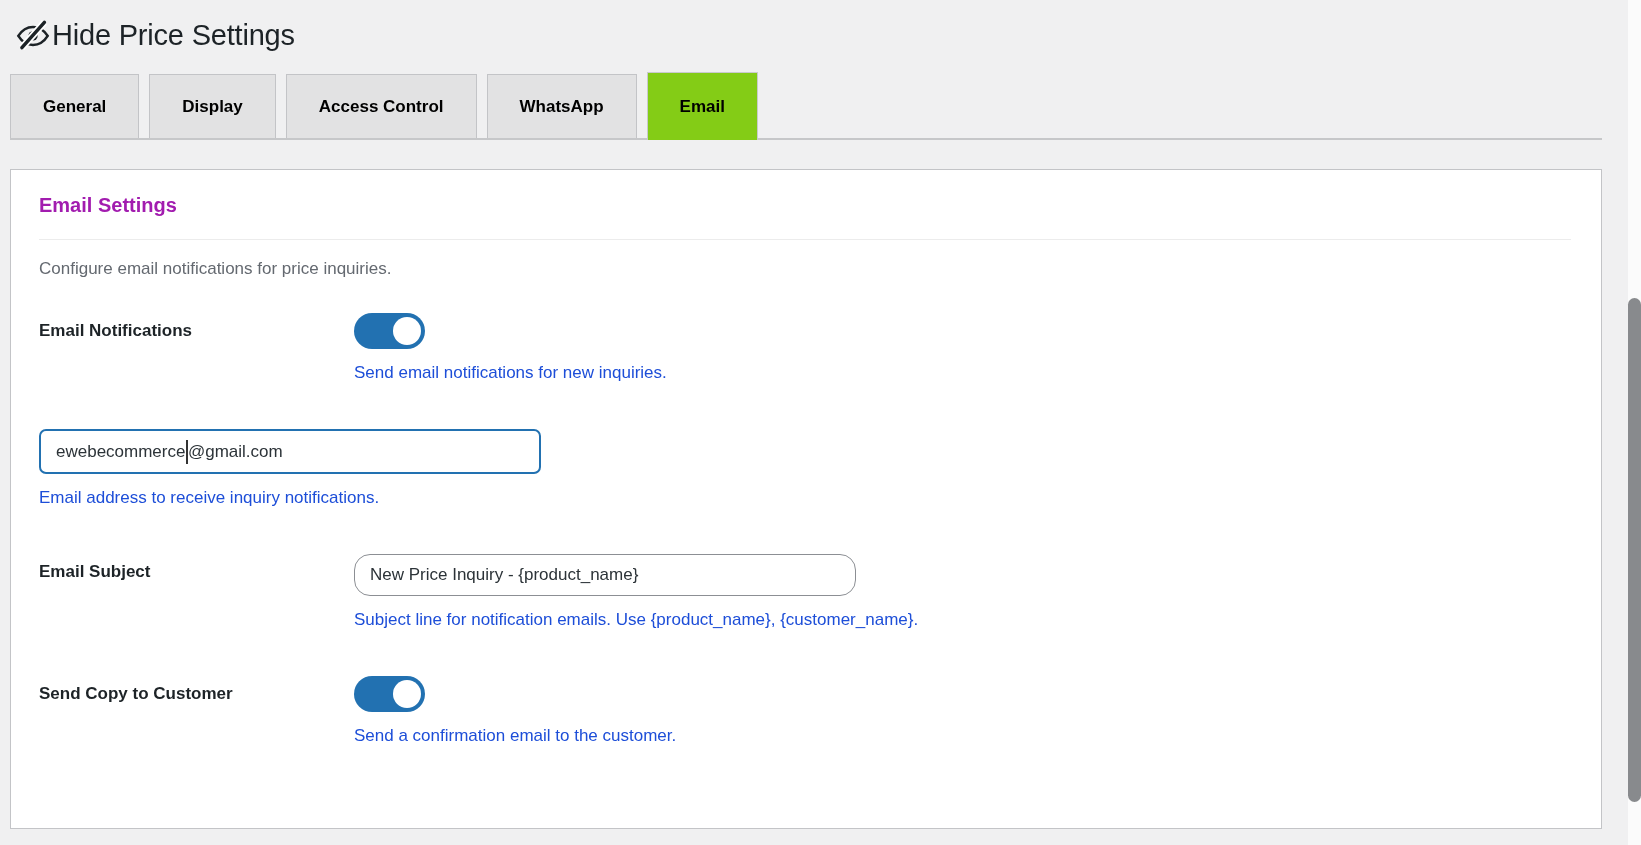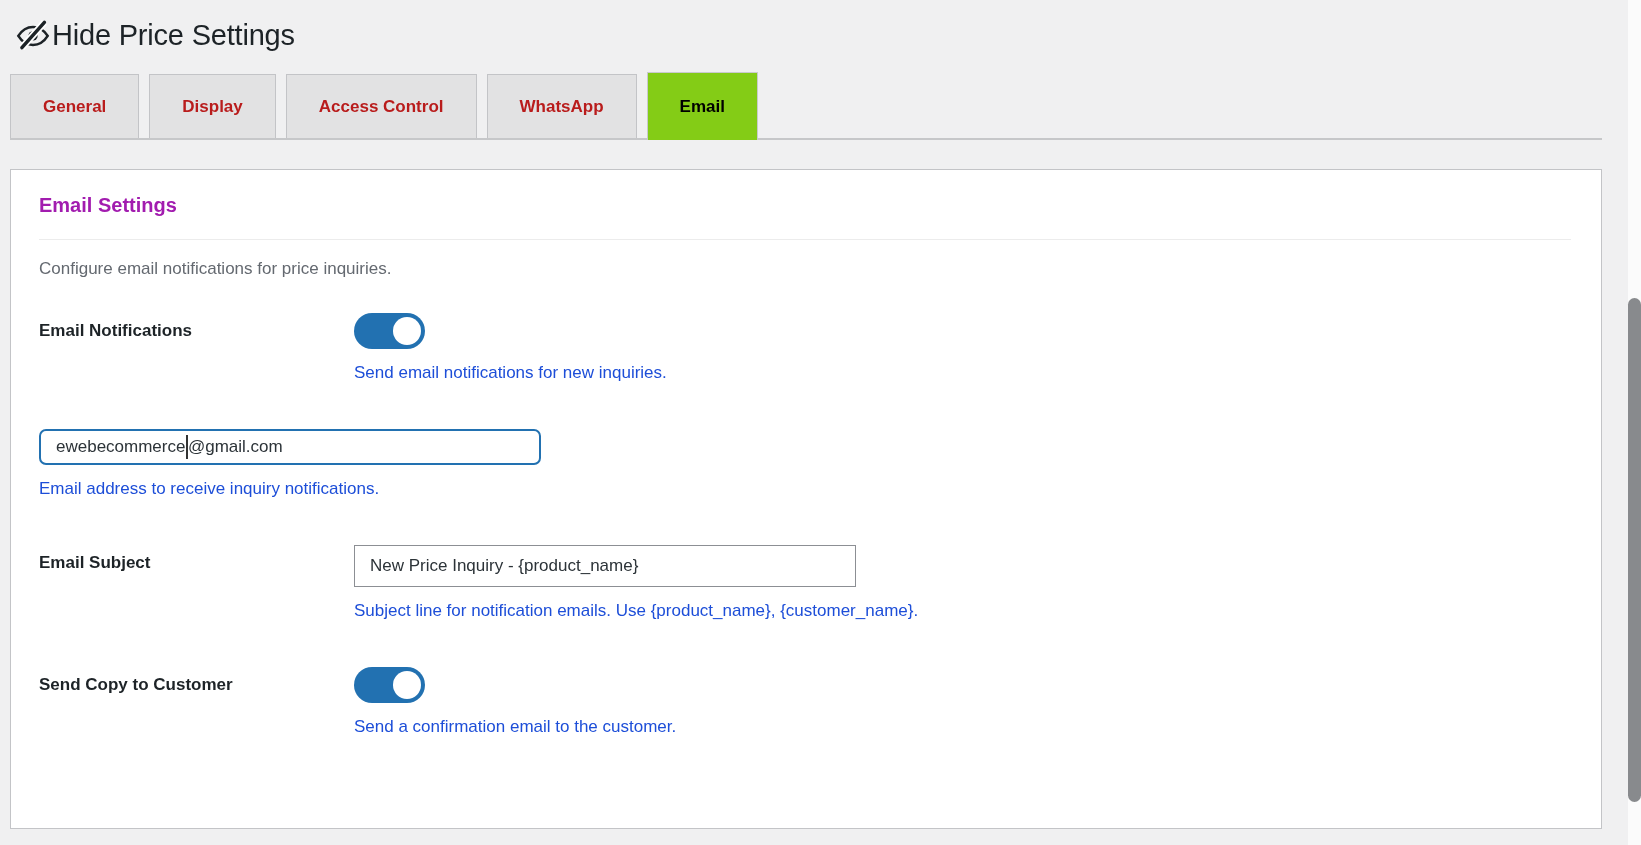--- a/index.html
+++ b/index.html
@@ -29,21 +29,21 @@
     display: flex; align-items: flex-end; gap: 10px;
     width: 1592px; margin: 14px 0 0 10px;
     border-bottom: 2px solid #c6c7c9;
     position: relative;
   }
   .tab {
     height: 64px; padding: 0 32px;
     display: flex; align-items: center; justify-content: center;
     background: #e2e2e3;
     border: 1px solid #c3c4c7; border-bottom: none;
-    font-size: 17px; font-weight: 600; color: #b91c1c;
+    font-size: 17px; font-weight: 600; color: #000000;
     cursor: pointer; white-space: nowrap;
   }
   .tab.active {
     background: #84cc16; color: #000000; font-weight: 700;
     height: 68px; margin-bottom: -2px; z-index: 2;
     border-color: #c9cacd;
   }
 
   
   .card {
@@ -80,28 +80,28 @@
   }
   .toggle .knob {
     position: absolute; top: 4px; right: 4px;
     width: 28px; height: 28px; border-radius: 50%;
     background: #ffffff;
   }
 
   
   .textbox {
     width: 502px; height: 42px;
-    border: 1px solid #8c8f94; border-radius: 0;
+    border: 1px solid #8c8f94; border-radius: 16px;
     background: #fff;
     font-family: "Liberation Sans", sans-serif;
     font-size: 17px; color: #2c3338;
     padding: 0 15px;
   }
   .textbox.focused {
-    height: 36px;
+    height: 45px;
     border: 2px solid #2271b1; border-radius: 7px;
     display: flex; align-items: center;
   }
   .caret {
     display: inline-block; width: 1.5px; height: 24px;
     background: #333; margin-left: 1px; vertical-align: middle;
   }
 
   
   .scroll-track {

